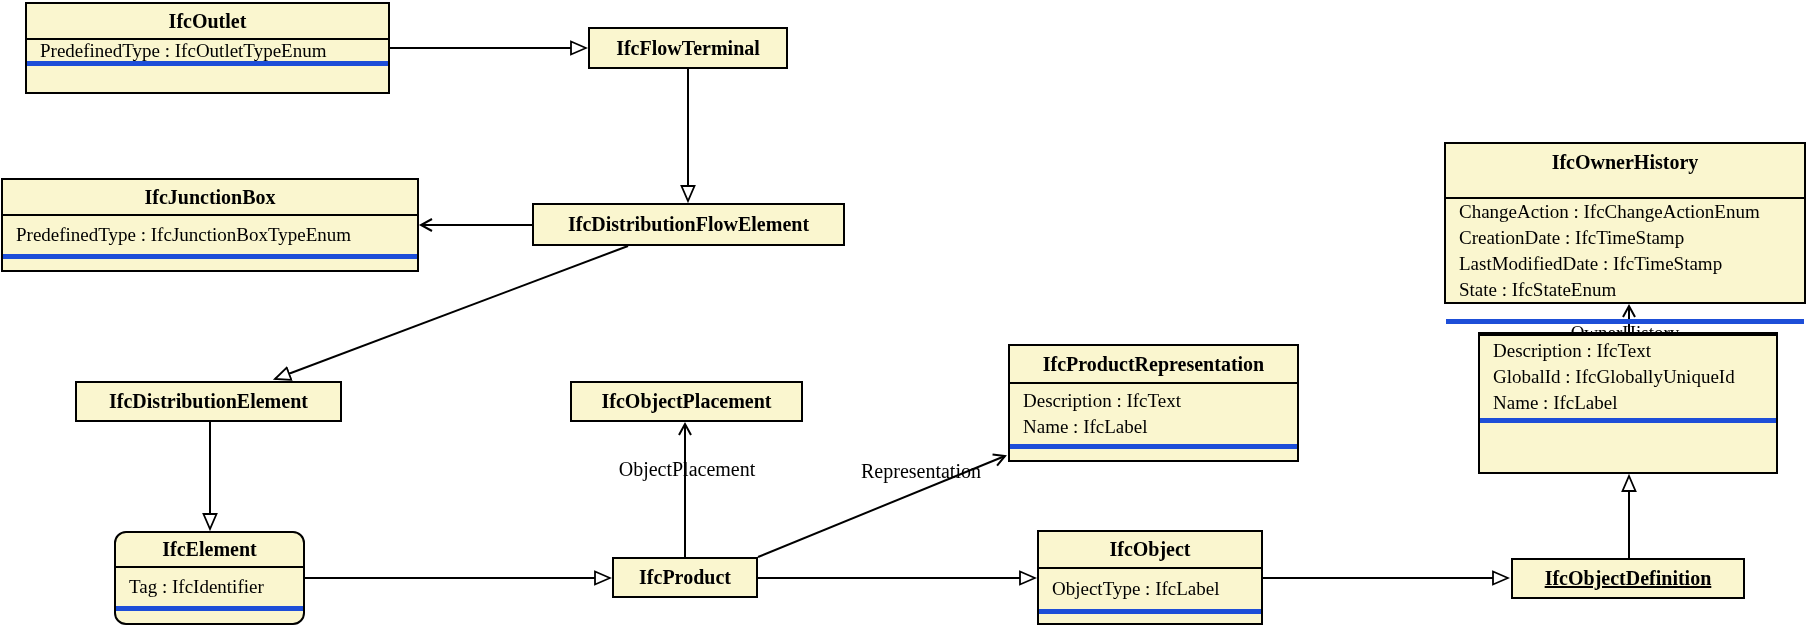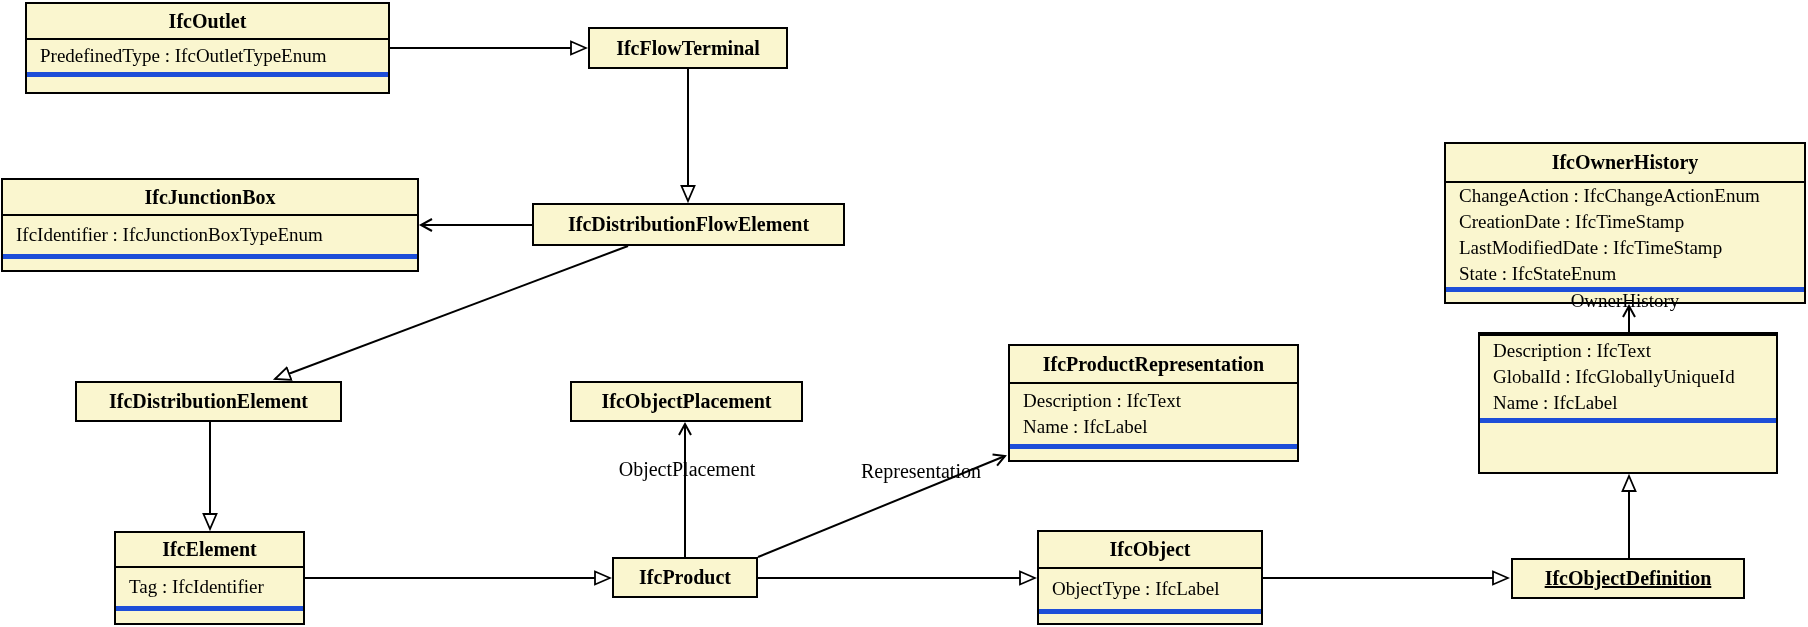--- a/index.html
+++ b/index.html
@@ -99,42 +99,42 @@
         <line x1="758" y1="557" x2="1005" y2="456" stroke="#000000" stroke-width="2" marker-end="url(#m-arrow)"></line>
         <line x1="758" y1="578" x2="1035" y2="578" stroke="#000000" stroke-width="2" marker-end="url(#m-generalization)"></line>
         <line x1="1263" y1="578" x2="1508" y2="578" stroke="#000000" stroke-width="2" marker-end="url(#m-generalization)"></line>
         <line x1="1629" y1="558" x2="1629" y2="476" stroke="#000000" stroke-width="2" marker-end="url(#m-generalization)"></line>
         <line x1="1629" y1="332" x2="1629" y2="306" stroke="#000000" stroke-width="2" marker-end="url(#m-arrow)"></line>
       </g>
   </svg>
 
 <div class="class-node" style="left: 25px; top: 2px; width: 365px; height: 92px;">
     <div class="class-title" style="flex-basis: 34px;">IfcOutlet</div>
-  <div class="class-attrs" style="height: 34px;">
+  <div class="class-attrs" style="height: 23px;">
         <div class="attr-row">PredefinedType : IfcOutletTypeEnum</div>
       </div>
       <div class="class-footer"></div>
     </div>
     <div class="class-node title-only" style="left: 588px; top: 27px; width: 200px; height: 42px;">
     <div class="class-title">IfcFlowTerminal</div>
   </div>
     <div class="class-node" style="left: 1px; top: 178px; width: 418px; height: 94px;">
     <div class="class-title" style="flex-basis: 34px;">IfcJunctionBox</div>
   <div class="class-attrs" style="height: 40px;">
-        <div class="attr-row">IfcIdentifier : IfcJunctionBoxTypeEnum</div>
+        <div class="attr-row">PredefinedType : IfcJunctionBoxTypeEnum</div>
       </div>
       <div class="class-footer"></div>
     </div>
     <div class="class-node title-only" style="left: 532px; top: 203px; width: 313px; height: 43px;">
     <div class="class-title">IfcDistributionFlowElement</div>
   </div>
     <div class="class-node title-only" style="left: 75px; top: 381px; width: 267px; height: 41px;">
     <div class="class-title">IfcDistributionElement</div>
   </div>
-    <div class="class-node" style="left: 114px; top: 531px; width: 191px; height: 94px;">
+    <div class="class-node" style="left: 114px; top: 531px; width: 191px; height: 94px; border-radius: 12px;">
     <div class="class-title" style="flex-basis: 33px;">IfcElement</div>
   <div class="class-attrs" style="height: 40px;">
         <div class="attr-row">Tag : IfcIdentifier</div>
       </div>
       <div class="class-footer"></div>
     </div>
     <div class="class-node title-only" style="left: 570px; top: 381px; width: 233px; height: 41px;">
     <div class="class-title">IfcObjectPlacement</div>
   </div>
     <div class="class-node title-only" style="left: 612px; top: 557px; width: 146px; height: 41px;">
@@ -148,21 +148,21 @@
       </div>
       <div class="class-footer"></div>
     </div>
     <div class="class-node" style="left: 1037px; top: 530px; width: 226px; height: 95px;">
     <div class="class-title" style="flex-basis: 35px;">IfcObject</div>
   <div class="class-attrs" style="height: 42px;">
         <div class="attr-row">ObjectType : IfcLabel</div>
       </div>
       <div class="class-footer"></div>
     </div>
-    <div class="class-node" style="left: 1444px; top: 142px; width: 362px; height: 162px;">
+    <div class="class-node" style="left: 1444px; top: 142px; width: 362px; height: 162px; gap: 16px;">
     <div class="class-title" style="flex-basis: 37px;">IfcOwnerHistory</div>
   <div class="class-attrs" style="height: 106px;">
         <div class="attr-row">ChangeAction : IfcChangeActionEnum</div>
         <div class="attr-row">CreationDate : IfcTimeStamp</div>
         <div class="attr-row">LastModifiedDate : IfcTimeStamp</div>
         <div class="attr-row">State : IfcStateEnum</div>
       </div>
       <div class="class-footer">OwnerHistory</div>
     </div>
     <div class="class-node" style="left: 1478px; top: 332px; width: 300px; height: 142px;">

